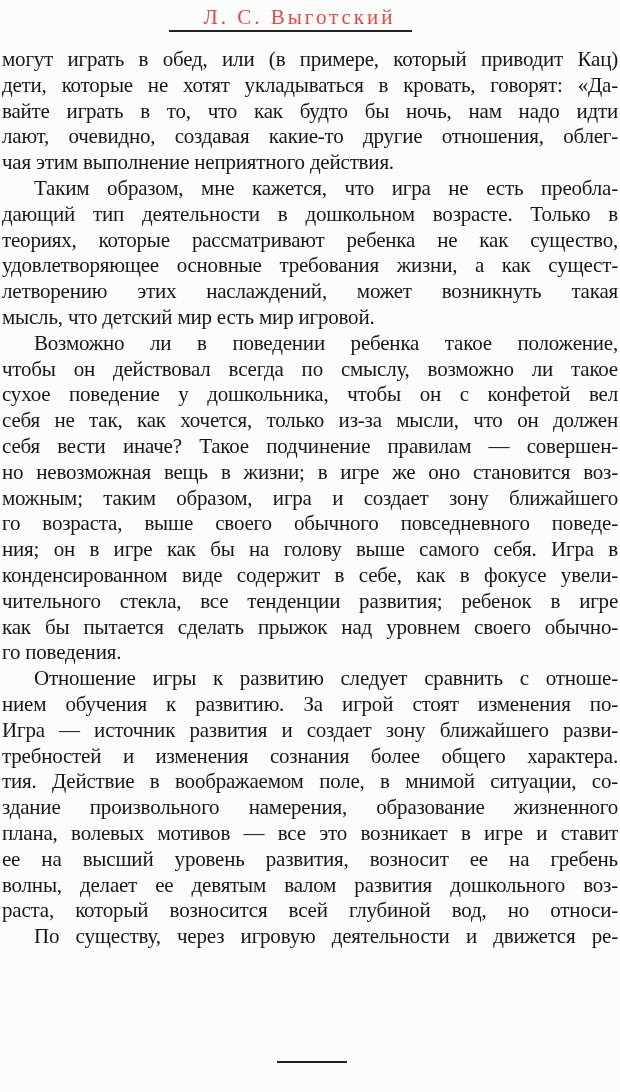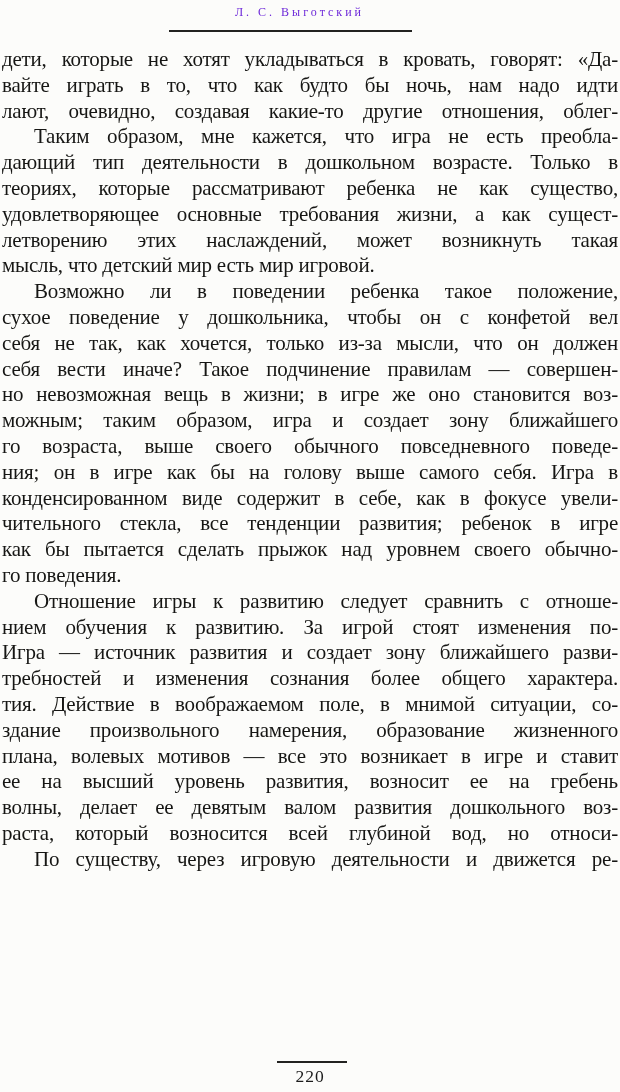--- a/index.html
+++ b/index.html
@@ -16,23 +16,23 @@
     color: #1a1a1a;
     font-family: "Liberation Serif", "DejaVu Serif", serif;
     overflow: hidden;
   }
   .running-head {
     position: absolute;
     top: 5px;
     left: 0;
     right: 21px;
     text-align: center;
-    font-size: 12px;
+    font-size: 21px;
     letter-spacing: 3px;
-    color: #6d28d9;
+    color: #ef4444;
     white-space: nowrap;
   }
   .head-rule {
     position: absolute;
     top: 30px;
     left: 169px;
     width: 243px;
     height: 2px;
     background: #222220;
   }
@@ -77,34 +77,37 @@
 </style>
 </head>
 <body>
 
 <div class="page">
   <div class="running-head">Л. С. Выготский</div>
   <div class="head-rule"></div>
 
   <div class="text-column">
       <div class="para">
+        <div class="ln">могут играть в обед, или (в примере, который приводит Кац)</div>
         <div class="ln">дети, которые не хотят укладываться в кровать, говорят: «Да-</div>
         <div class="ln">вайте играть в то, что как будто бы ночь, нам надо идти</div>
         <div class="ln">лают, очевидно, создавая какие-то другие отношения, облег-</div>
+        <div class="ln last">чая этим выполнение неприятного действия.</div>
       </div>
       <div class="para">
         <div class="ln indent">Таким образом, мне кажется, что игра не есть преобла-</div>
         <div class="ln">дающий тип деятельности в дошкольном возрасте. Только в</div>
         <div class="ln">теориях, которые рассматривают ребенка не как существо,</div>
         <div class="ln">удовлетворяющее основные требования жизни, а как сущест-</div>
         <div class="ln">летворению этих наслаждений, может возникнуть такая</div>
         <div class="ln last">мысль, что детский мир есть мир игровой.</div>
       </div>
       <div class="para">
         <div class="ln indent">Возможно ли в поведении ребенка такое положение,</div>
+        <div class="ln">чтобы он действовал всегда по смыслу, возможно ли такое</div>
         <div class="ln">сухое поведение у дошкольника, чтобы он с конфетой вел</div>
         <div class="ln">себя не так, как хочется, только из-за мысли, что он должен</div>
         <div class="ln">себя вести иначе? Такое подчинение правилам — совершен-</div>
         <div class="ln">но невозможная вещь в жизни; в игре же оно становится воз-</div>
         <div class="ln">можным; таким образом, игра и создает зону ближайшего</div>
         <div class="ln">го возраста, выше своего обычного повседневного поведе-</div>
         <div class="ln">ния; он в игре как бы на голову выше самого себя. Игра в</div>
         <div class="ln">конденсированном виде содержит в себе, как в фокусе увели-</div>
         <div class="ln">чительного стекла, все тенденции развития; ребенок в игре</div>
         <div class="ln">как бы пытается сделать прыжок над уровнем своего обычно-</div>
@@ -121,14 +124,13 @@
         <div class="ln">ее на высший уровень развития, возносит ее на гребень</div>
         <div class="ln">волны, делает ее девятым валом развития дошкольного воз-</div>
         <div class="ln">раста, который возносится всей глубиной вод, но относи-</div>
       </div>
       <div class="para">
         <div class="ln indent">По существу, через игровую деятельности и движется ре-</div>
       </div>
     </div>
 
   <div class="foot-rule"></div>
-  <div class="page-number">220</div>
 </div>
 
 </body></html>

